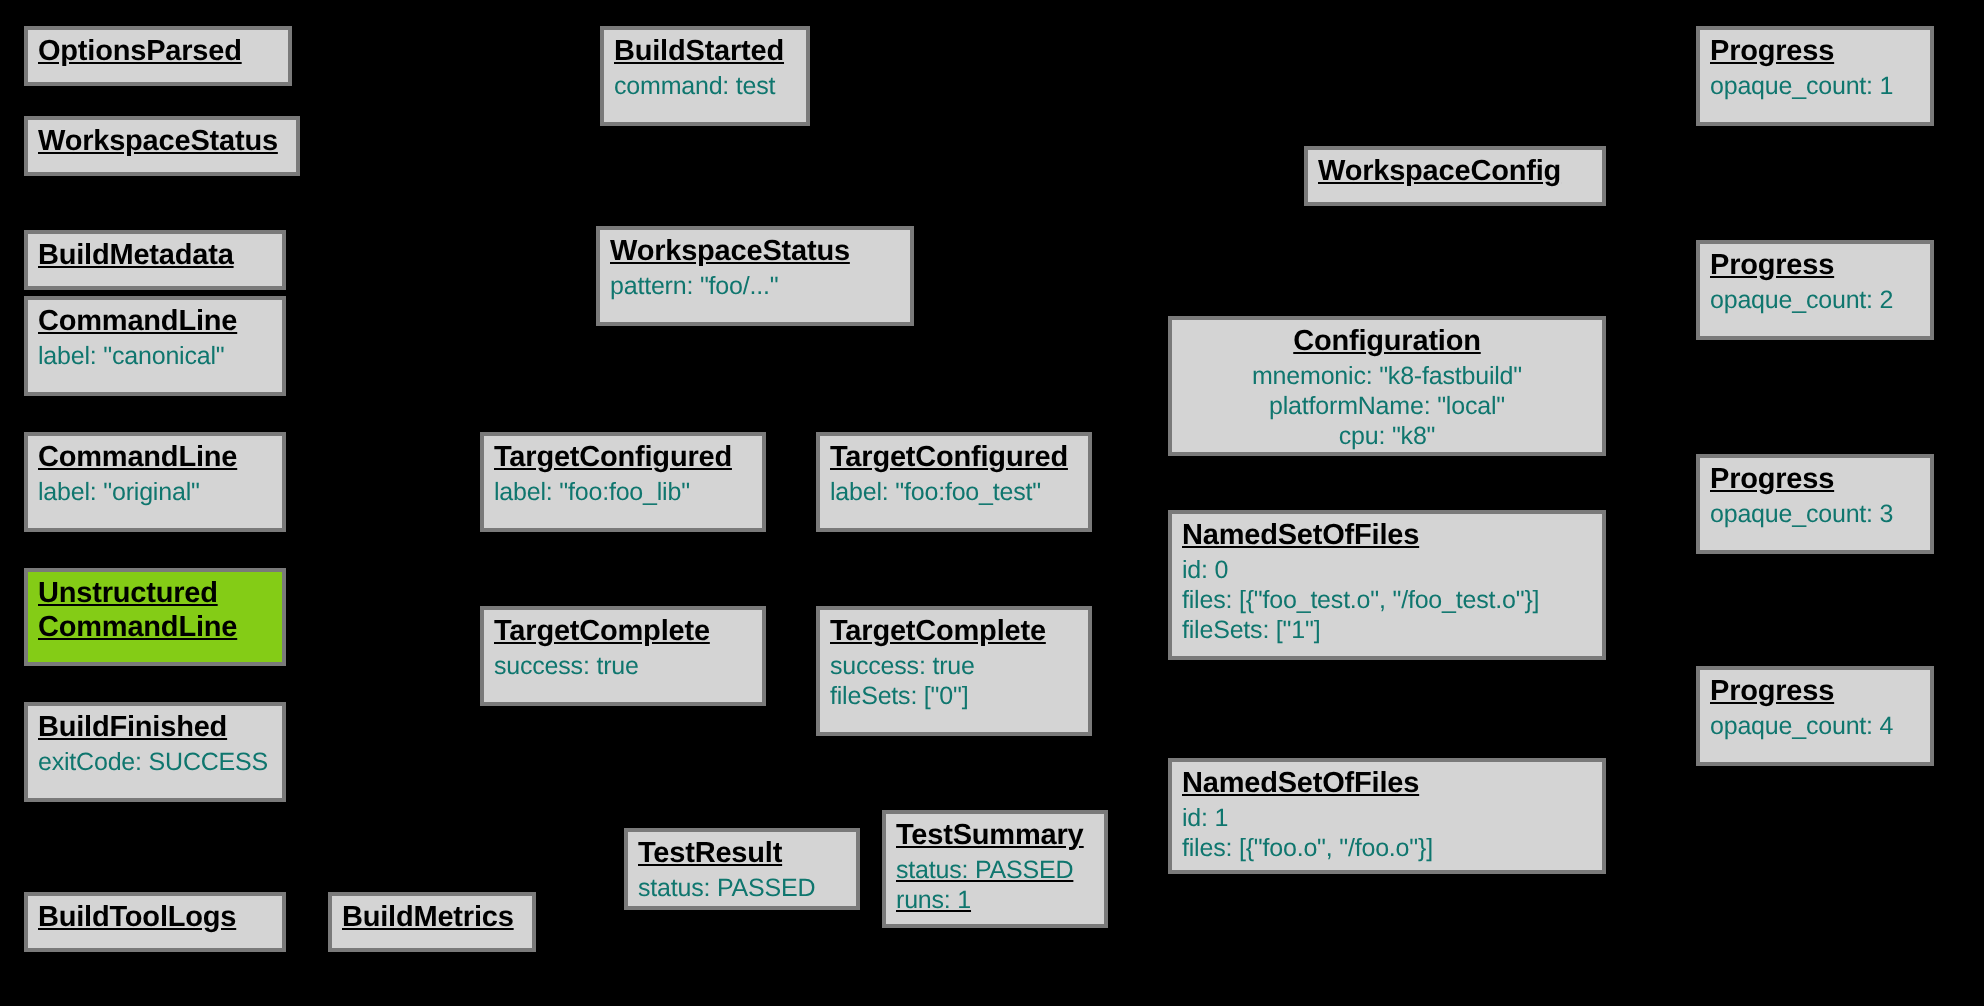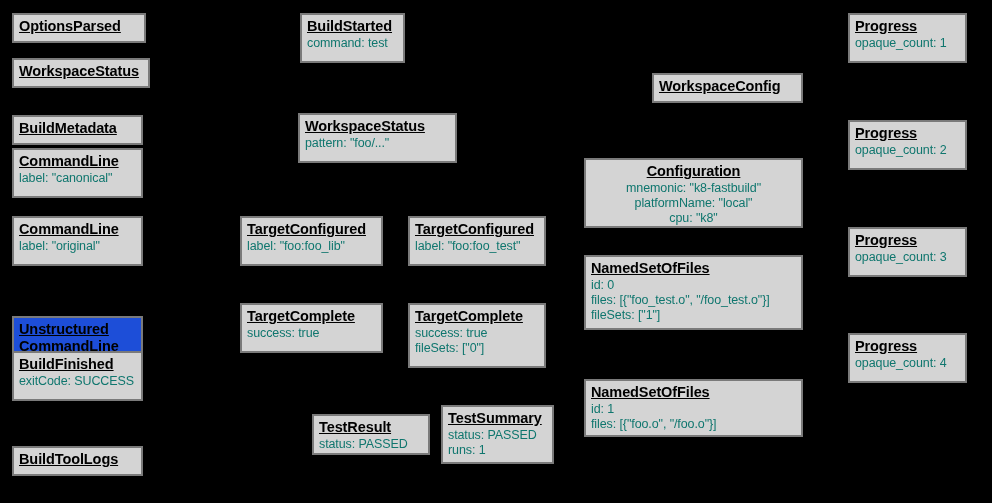--- a/index.html
+++ b/index.html
@@ -65,32 +65,35 @@
       <div class="node-props">
         <div class="prop">label: "canonical"</div>
       </div>
     </div>
     <div class="node" style="left: 12px; top: 216px; width: 131px; height: 50px; background: rgb(212, 212, 212); border-color: rgb(122, 122, 122);">
       <div class="node-title">CommandLine</div>
       <div class="node-props">
         <div class="prop">label: "original"</div>
       </div>
     </div>
-    <div class="node" style="left: 12px; top: 284px; width: 131px; height: 49px; background: #1d4ed8; border-color: rgb(122, 122, 122); margin-top: 32px;">
+    <div class="node" style="left: 12px; top: 284px; width: 131px; height: 49px; background: #84cc16; border-color: rgb(122, 122, 122);">
       <div class="node-title two-line">Unstructured
 CommandLine</div>
     </div>
     <div class="node" style="left: 12px; top: 446px; width: 131px; height: 30px; background: rgb(212, 212, 212); border-color: rgb(122, 122, 122);">
       <div class="node-title">BuildToolLogs</div>
     </div>
     <div class="node" style="left: 12px; top: 351px; width: 131px; height: 50px; background: rgb(212, 212, 212); border-color: rgb(122, 122, 122);">
       <div class="node-title">BuildFinished</div>
       <div class="node-props">
         <div class="prop">exitCode: SUCCESS</div>
       </div>
+    </div>
+    <div class="node" style="left: 164px; top: 446px; width: 104px; height: 30px; background: rgb(212, 212, 212); border-color: rgb(122, 122, 122);">
+      <div class="node-title">BuildMetrics</div>
     </div>
     <div class="node" style="left: 300px; top: 13px; width: 105px; height: 50px; background: rgb(212, 212, 212); border-color: rgb(122, 122, 122);">
       <div class="node-title">BuildStarted</div>
       <div class="node-props">
         <div class="prop">command: test</div>
       </div>
     </div>
     <div class="node" style="left: 298px; top: 113px; width: 159px; height: 50px; background: rgb(212, 212, 212); border-color: rgb(122, 122, 122);">
       <div class="node-title">WorkspaceStatus</div>
       <div class="node-props">
@@ -121,21 +124,21 @@
         <div class="prop">success: true</div>
         <div class="prop">fileSets: ["0"]</div>
       </div>
     </div>
     <div class="node" style="left: 312px; top: 414px; width: 118px; height: 41px; background: rgb(212, 212, 212); border-color: rgb(122, 122, 122);">
       <div class="node-title">TestResult</div>
       <div class="node-props">
         <div class="prop">status: PASSED</div>
       </div>
     </div>
-    <div class="node" style="left: 441px; top: 405px; width: 113px; height: 59px; background: rgb(212, 212, 212); border-color: rgb(122, 122, 122);">
+    <div class="node" style="left: 441px; top: 405px; width: 113px; height: 59px; background: rgb(212, 212, 212); border-color: rgb(122, 122, 122); text-decoration: underline;">
       <div class="node-title">TestSummary</div>
       <div class="node-props">
         <div class="prop">status: PASSED</div>
         <div class="prop">runs: 1</div>
       </div>
     </div>
     <div class="node" style="left: 652px; top: 73px; width: 151px; height: 30px; background: rgb(212, 212, 212); border-color: rgb(122, 122, 122);">
       <div class="node-title">WorkspaceConfig</div>
     </div>
     <div class="node" style="left: 584px; top: 158px; width: 219px; height: 70px; background: rgb(212, 212, 212); border-color: rgb(122, 122, 122); text-align: center;">

